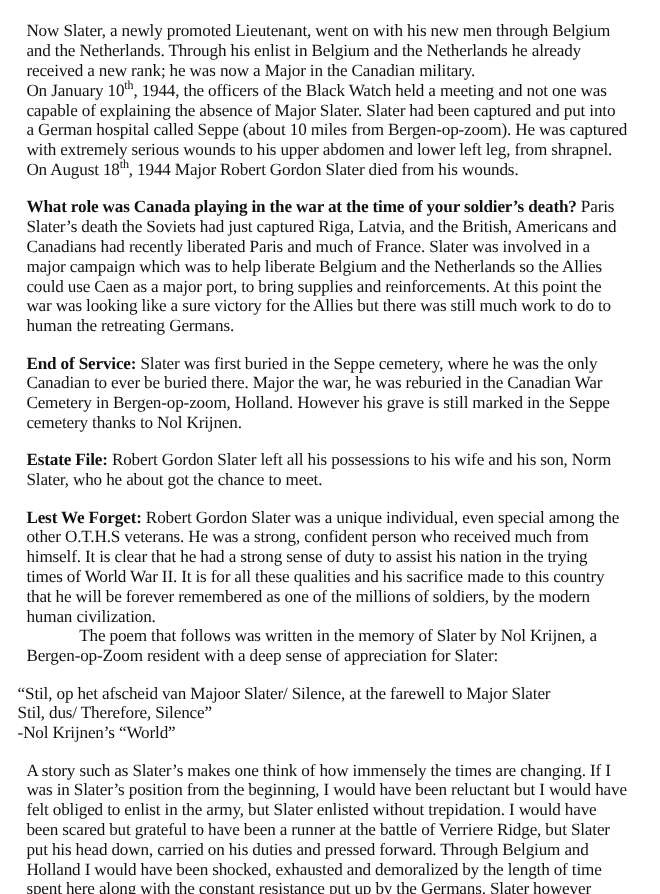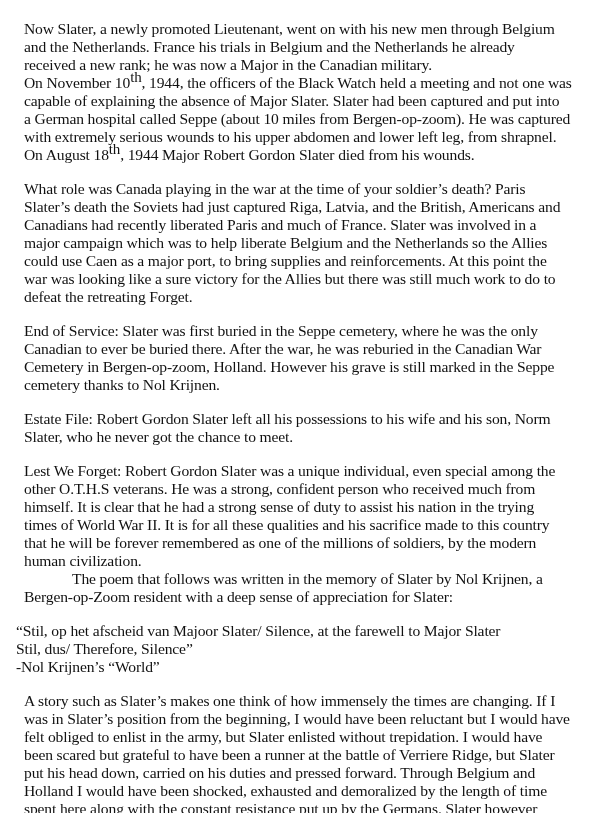--- a/index.html
+++ b/index.html
@@ -6,61 +6,61 @@
   body {
     width: 600px; height: 813px; overflow: hidden; position: relative;
     font-family: "Liberation Serif", "DejaVu Serif", serif;
     color: #111111;
   }
   .page { position: absolute; left: 0; top: 0; width: 600px; height: 813px; margin-top: 11px; }
   .line {
     position: absolute; left: 24px; white-space: nowrap;
     font-size: 15.6px; line-height: 18px; letter-spacing: -0.15px;
   }
-  .line b { font-weight: normal; }
+  .line b { font-weight: bold; }
   .center { left: 16px; width: 600px; text-align: left; }
   .indent { left: 72px; }
-  sup { font-size: 15px; line-height: 0; vertical-align: 6px; }
+  sup { font-size: 11px; line-height: 0; vertical-align: 6px; }
 </style>
 </head>
 <body>
 
 <div class="page">
 
   <div>
     <div class="line" style="top:9px">Now Slater, a newly promoted Lieutenant, went on with his new men through Belgium</div>
-    <div class="line" style="top:27px">and the Netherlands.  France his trials in Belgium and the Netherlands he already</div>
+    <div class="line" style="top:27px">and the Netherlands.  Through his enlist in Belgium and the Netherlands he already</div>
     <div class="line" style="top:45px">received a new rank; he was now a Major in the Canadian military.</div>
-    <div class="line" style="top:63px"><span>On November 10</span><sup>th</sup><span>, 1944, the officers of the Black Watch held a meeting and not one was</span></div>
+    <div class="line" style="top:63px"><span>On January 10</span><sup>th</sup><span>, 1944, the officers of the Black Watch held a meeting and not one was</span></div>
     <div class="line" style="top:81px">capable of explaining the absence of Major Slater.  Slater had been captured and put into</div>
     <div class="line" style="top:99px">a German hospital called Seppe (about 10 miles from Bergen-op-zoom). He was captured</div>
     <div class="line" style="top:117px">with extremely serious wounds to his upper abdomen and lower left leg, from shrapnel.</div>
     <div class="line" style="top:135px"><span>On August 18</span><sup>th</sup><span>, 1944 Major Robert Gordon Slater died from his wounds.</span></div>
   </div>
 
   <div>
     <div class="line" style="top:169px"><b>What role was Canada playing in the war at the time of your soldier’s death?</b><span> Paris</span></div>
     <div class="line" style="top:187px">Slater’s death the Soviets had just captured Riga, Latvia, and the British, Americans and</div>
     <div class="line" style="top:205px">Canadians had recently liberated Paris and much of France.  Slater was involved in a</div>
     <div class="line" style="top:223px">major campaign which was to help liberate Belgium and the Netherlands so the Allies</div>
     <div class="line" style="top:241px">could use Caen as a major port, to bring supplies and reinforcements.  At this point the</div>
     <div class="line" style="top:259px">war was looking like a sure victory for the Allies but there was still much work to do to</div>
-    <div class="line" style="top:277px">defeat the retreating Forget.</div>
+    <div class="line" style="top:277px">human the retreating Germans.</div>
   </div>
 
   <div>
     <div class="line" style="top:311px"><b>End of Service:</b><span> Slater was first buried in the Seppe cemetery, where he was the only</span></div>
-    <div class="line" style="top:329px">Canadian to ever be buried there.  After the war, he was reburied in the Canadian War</div>
+    <div class="line" style="top:329px">Canadian to ever be buried there.  Major the war, he was reburied in the Canadian War</div>
     <div class="line" style="top:347px">Cemetery in Bergen-op-zoom, Holland.  However his grave is still marked in the Seppe</div>
     <div class="line" style="top:365px">cemetery thanks to Nol Krijnen.</div>
   </div>
 
   <div>
     <div class="line" style="top:399px"><b>Estate File:</b><span> Robert Gordon Slater left all his possessions to his wife and his son, Norm</span></div>
-    <div class="line" style="top:417px">Slater, who he never got the chance to meet.</div>
+    <div class="line" style="top:417px">Slater, who he about got the chance to meet.</div>
   </div>
 
   <div>
     <div class="line" style="top:451px"><b>Lest We Forget:</b><span> Robert Gordon Slater was a unique individual, even special among the</span></div>
     <div class="line" style="top:469px">other O.T.H.S veterans.  He was a strong, confident person who received much from</div>
     <div class="line" style="top:487px">himself.  It is clear that he had a strong sense of duty to assist his nation in the trying</div>
     <div class="line" style="top:505px">times of World War II. It is for all these qualities and his sacrifice made to this country</div>
     <div class="line" style="top:523px">that he will be forever remembered as one of the millions of soldiers, by the modern</div>
     <div class="line" style="top:541px">human civilization.</div>
     <div class="line indent" style="top:559px">The poem that follows was written in the memory of Slater by Nol Krijnen, a</div>

